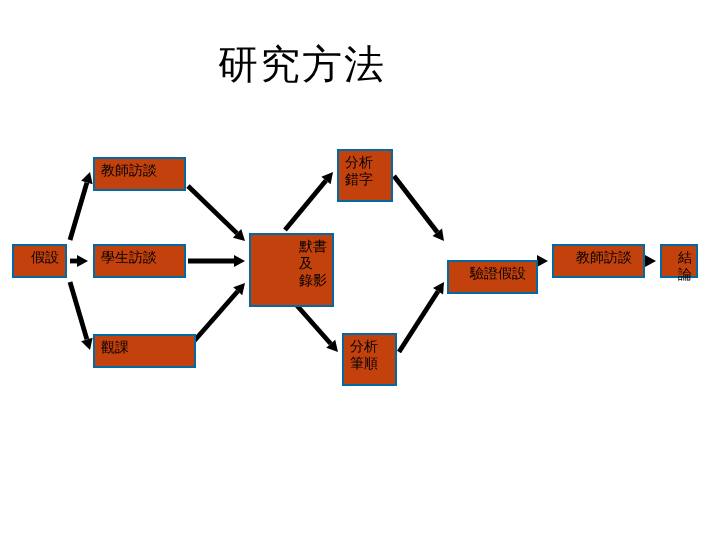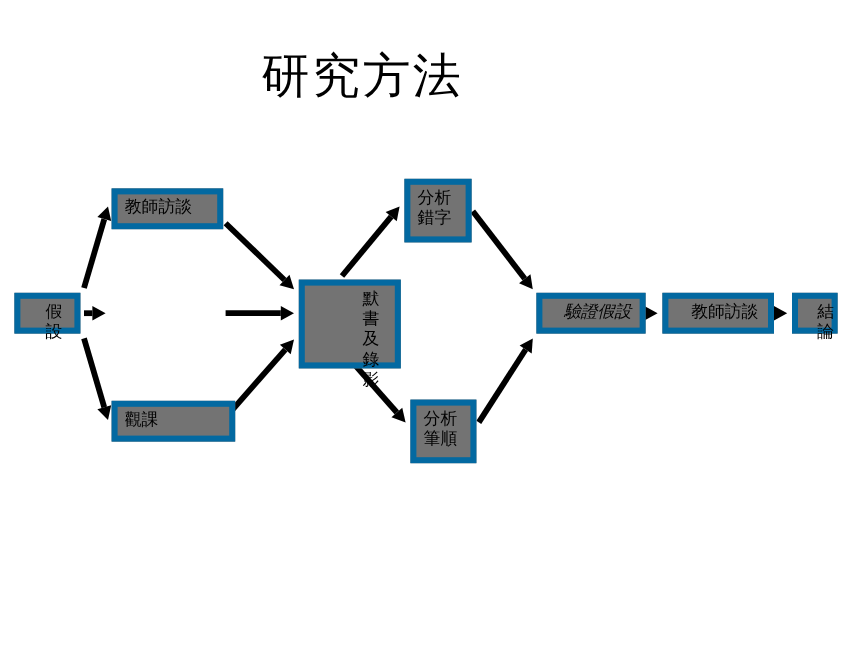--- a/index.html
+++ b/index.html
@@ -30,22 +30,22 @@
   #svg-layer {
     position: absolute;
     left: 0;
     top: 0;
     width: 720px;
     height: 540px;
   }
   .node {
     position: absolute;
     box-sizing: border-box;
-    border: 5px solid #0369a1;
-    background: #737373;
+    border: 2px solid #0369a1;
+    background: #c2410c;
     color: #000000;
     font-size: 14px;
     line-height: 17px;
     padding: 3px 5px 0 6px;
     white-space: pre-line;
     z-index: 3;
   }
   .node.center { text-align: center; padding-left: 16px; }
 </style>
 </head>
@@ -101,23 +101,24 @@
         <polygon points="548,261 537,267 537,255" fill="#000000"></polygon>
       </g>
       <g>
         <line x1="647" y1="261" x2="645" y2="261" stroke="#000000" stroke-width="4.8"></line>
         <polygon points="656,261 645,267 645,255" fill="#000000"></polygon>
       </g>
     </svg>
 
 <div class="node center" style="left: 12px; top: 244px; width: 55px; height: 34px;">假設</div>
     <div class="node" style="left: 93px; top: 157px; width: 93px; height: 34px;">教師訪談</div>
+    <div class="node" style="left: 93px; top: 244px; width: 93px; height: 34px;">學生訪談</div>
     <div class="node" style="left: 93px; top: 334px; width: 103px; height: 34px;">觀課</div>
     <div class="node" style="left: 249px; top: 233px; width: 85px; height: 74px; padding-left: 48px;">默書及
 錄影</div>
     <div class="node" style="left: 337px; top: 149px; width: 56px; height: 53px;">分析
 錯字</div>
     <div class="node" style="left: 342px; top: 333px; width: 55px; height: 53px;">分析
 筆順</div>
-    <div class="node center" style="left: 447px; top: 244px; width: 91px; height: 34px; font-style: italic;">驗證假設</div>
+    <div class="node center" style="left: 447px; top: 260px; width: 91px; height: 34px;">驗證假設</div>
     <div class="node center" style="left: 552px; top: 244px; width: 93px; height: 34px;">教師訪談</div>
     <div class="node center" style="left: 660px; top: 244px; width: 38px; height: 34px;">結論</div>
   </div>
 
 </body></html>

